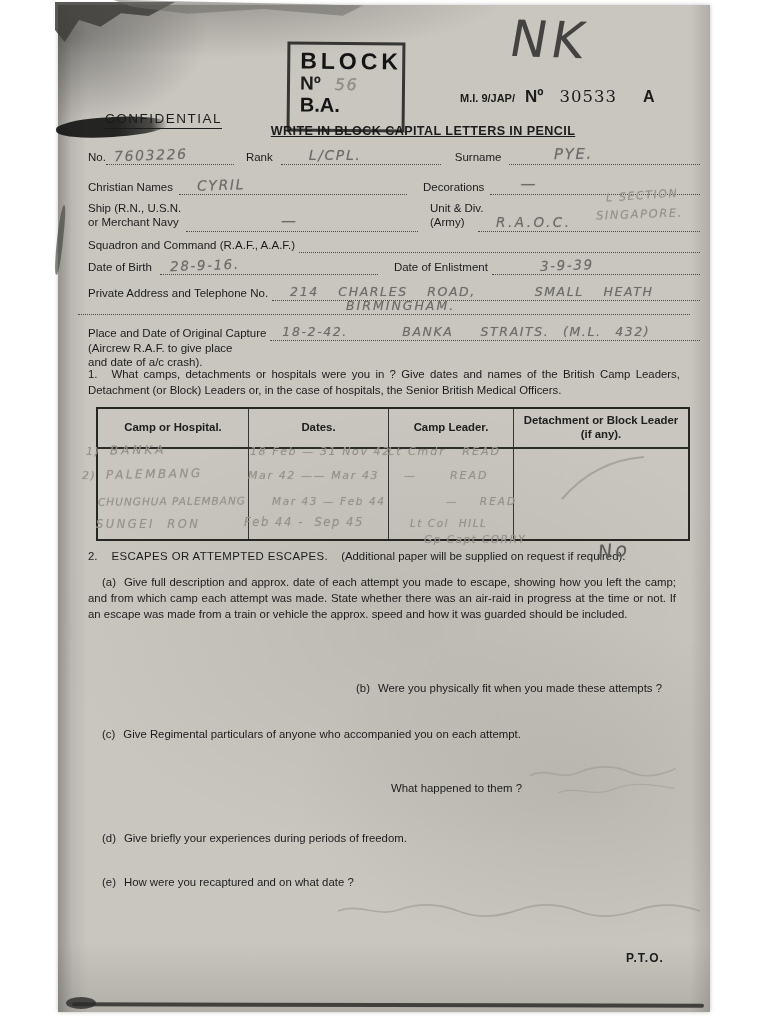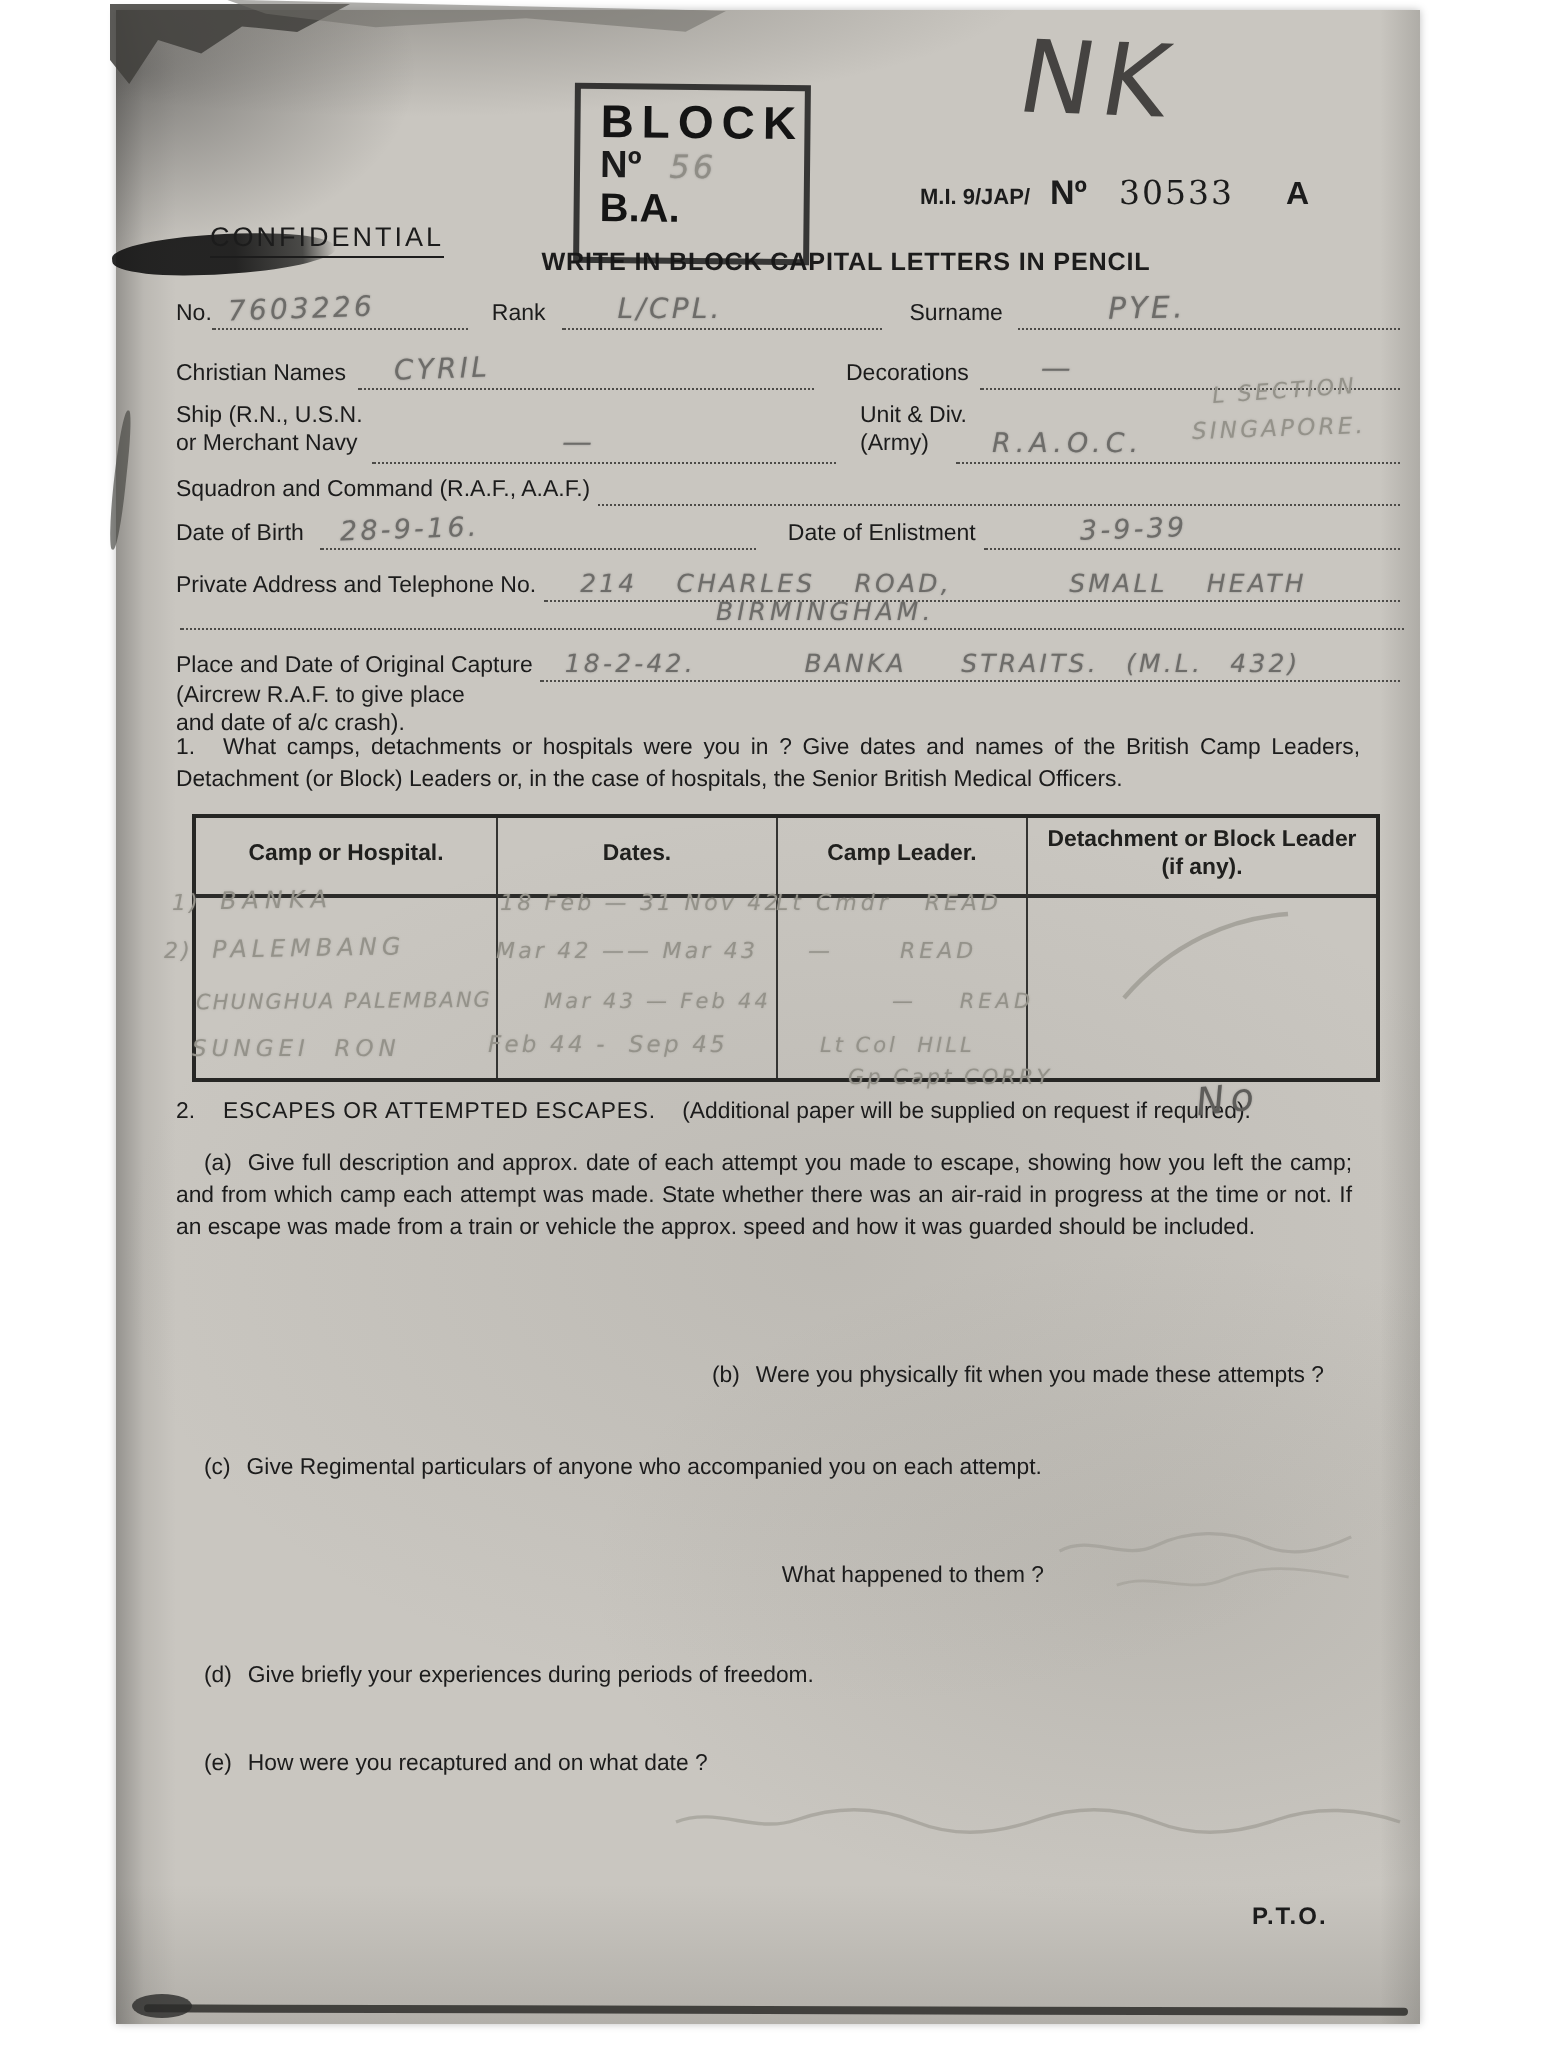--- a/index.html
+++ b/index.html
@@ -91,21 +91,21 @@
 
     <div class="abs" style="left:402px;top:82px;display:flex;align-items:baseline;">
       <span style="font-size:11px;font-weight:bold;">M.I. 9/JAP/</span>
       <span style="font-size:17px;font-weight:bold;margin-left:10px;">Nº</span>
       <span style="font-family:'DejaVu Serif',serif;font-size:16.5px;margin-left:16px;letter-spacing:1px;">30533</span>
       <span style="font-size:16px;font-weight:bold;margin-left:26px;">A</span>
     </div>
 
     <div class="abs" style="left:452px;top:6px;font-family:'DejaVu Sans',sans-serif;font-size:50px;color:#2e2d2b;transform:skewX(-8deg) rotate(2deg);letter-spacing:4px;opacity:.85;">NK</div>
 
-    <div class="abs" style="left:130px;top:119px;width:470px;text-align:center;font-size:12.6px;font-weight:bold;letter-spacing:.4px;z-index:2;">WRITE IN BLOCK CAPITAL LETTERS IN PENCIL</div>
+    <div class="abs" style="left:130px;top:119px;width:470px;text-align:center;font-size:12.6px;font-weight:bold;letter-spacing:.4px;text-decoration:underline;z-index:2;">WRITE IN BLOCK CAPITAL LETTERS IN PENCIL</div>
 
     <div class="row" style="left:30px;top:144px;width:612px;">
       <span class="lbl">No.</span>
       <span class="dots" style="width:128px;">
         <span class="hw onln" style="left:8px;font-size:14px;transform:rotate(-2deg);">7603226</span>
         </span>
       <span class="lbl" style="margin-left:12px;">Rank</span>
       <span class="dots" style="width:160px;margin-left:8px;">
         <span class="hw onln" style="left:28px;font-size:14px;">L/CPL.</span>
         </span>
@@ -160,21 +160,21 @@
         <span class="hw onln" style="left:48px;font-size:13.5px;transform:rotate(-2deg);">3-9-39</span>
         </span>
     </div>
 
     <div class="row" style="left:30px;top:280px;width:612px;">
       <span class="lbl">Private Address and Telephone No.</span>
       <span class="dots grow" style="margin-left:4px;">
         <span class="hw onln" style="left:18px;font-size:12.5px;word-spacing:14px;">214 CHARLES ROAD,   SMALL HEATH</span>
         </span>
     </div>
-    <div class="dots abs" style="left:32px;top:293px;width:612px;height:16px;">
+    <div class="dots abs" style="left:20px;top:293px;width:612px;height:16px;">
       <span class="hw onln" style="left:268px;font-size:12.5px;letter-spacing:2px;">BIRMINGHAM.</span>
     </div>
 
     <div class="row" style="left:30px;top:320px;width:612px;">
       <span class="lbl">Place and Date of Original Capture</span>
       <span class="dots grow" style="margin-left:4px;">
         <span class="hw onln" style="left:12px;font-size:12.5px;word-spacing:8px;">18-2-42.    BANKA  STRAITS. (M.L. 432)</span>
         </span>
     </div>
     <div class="abs" style="left:30px;top:336px;">

